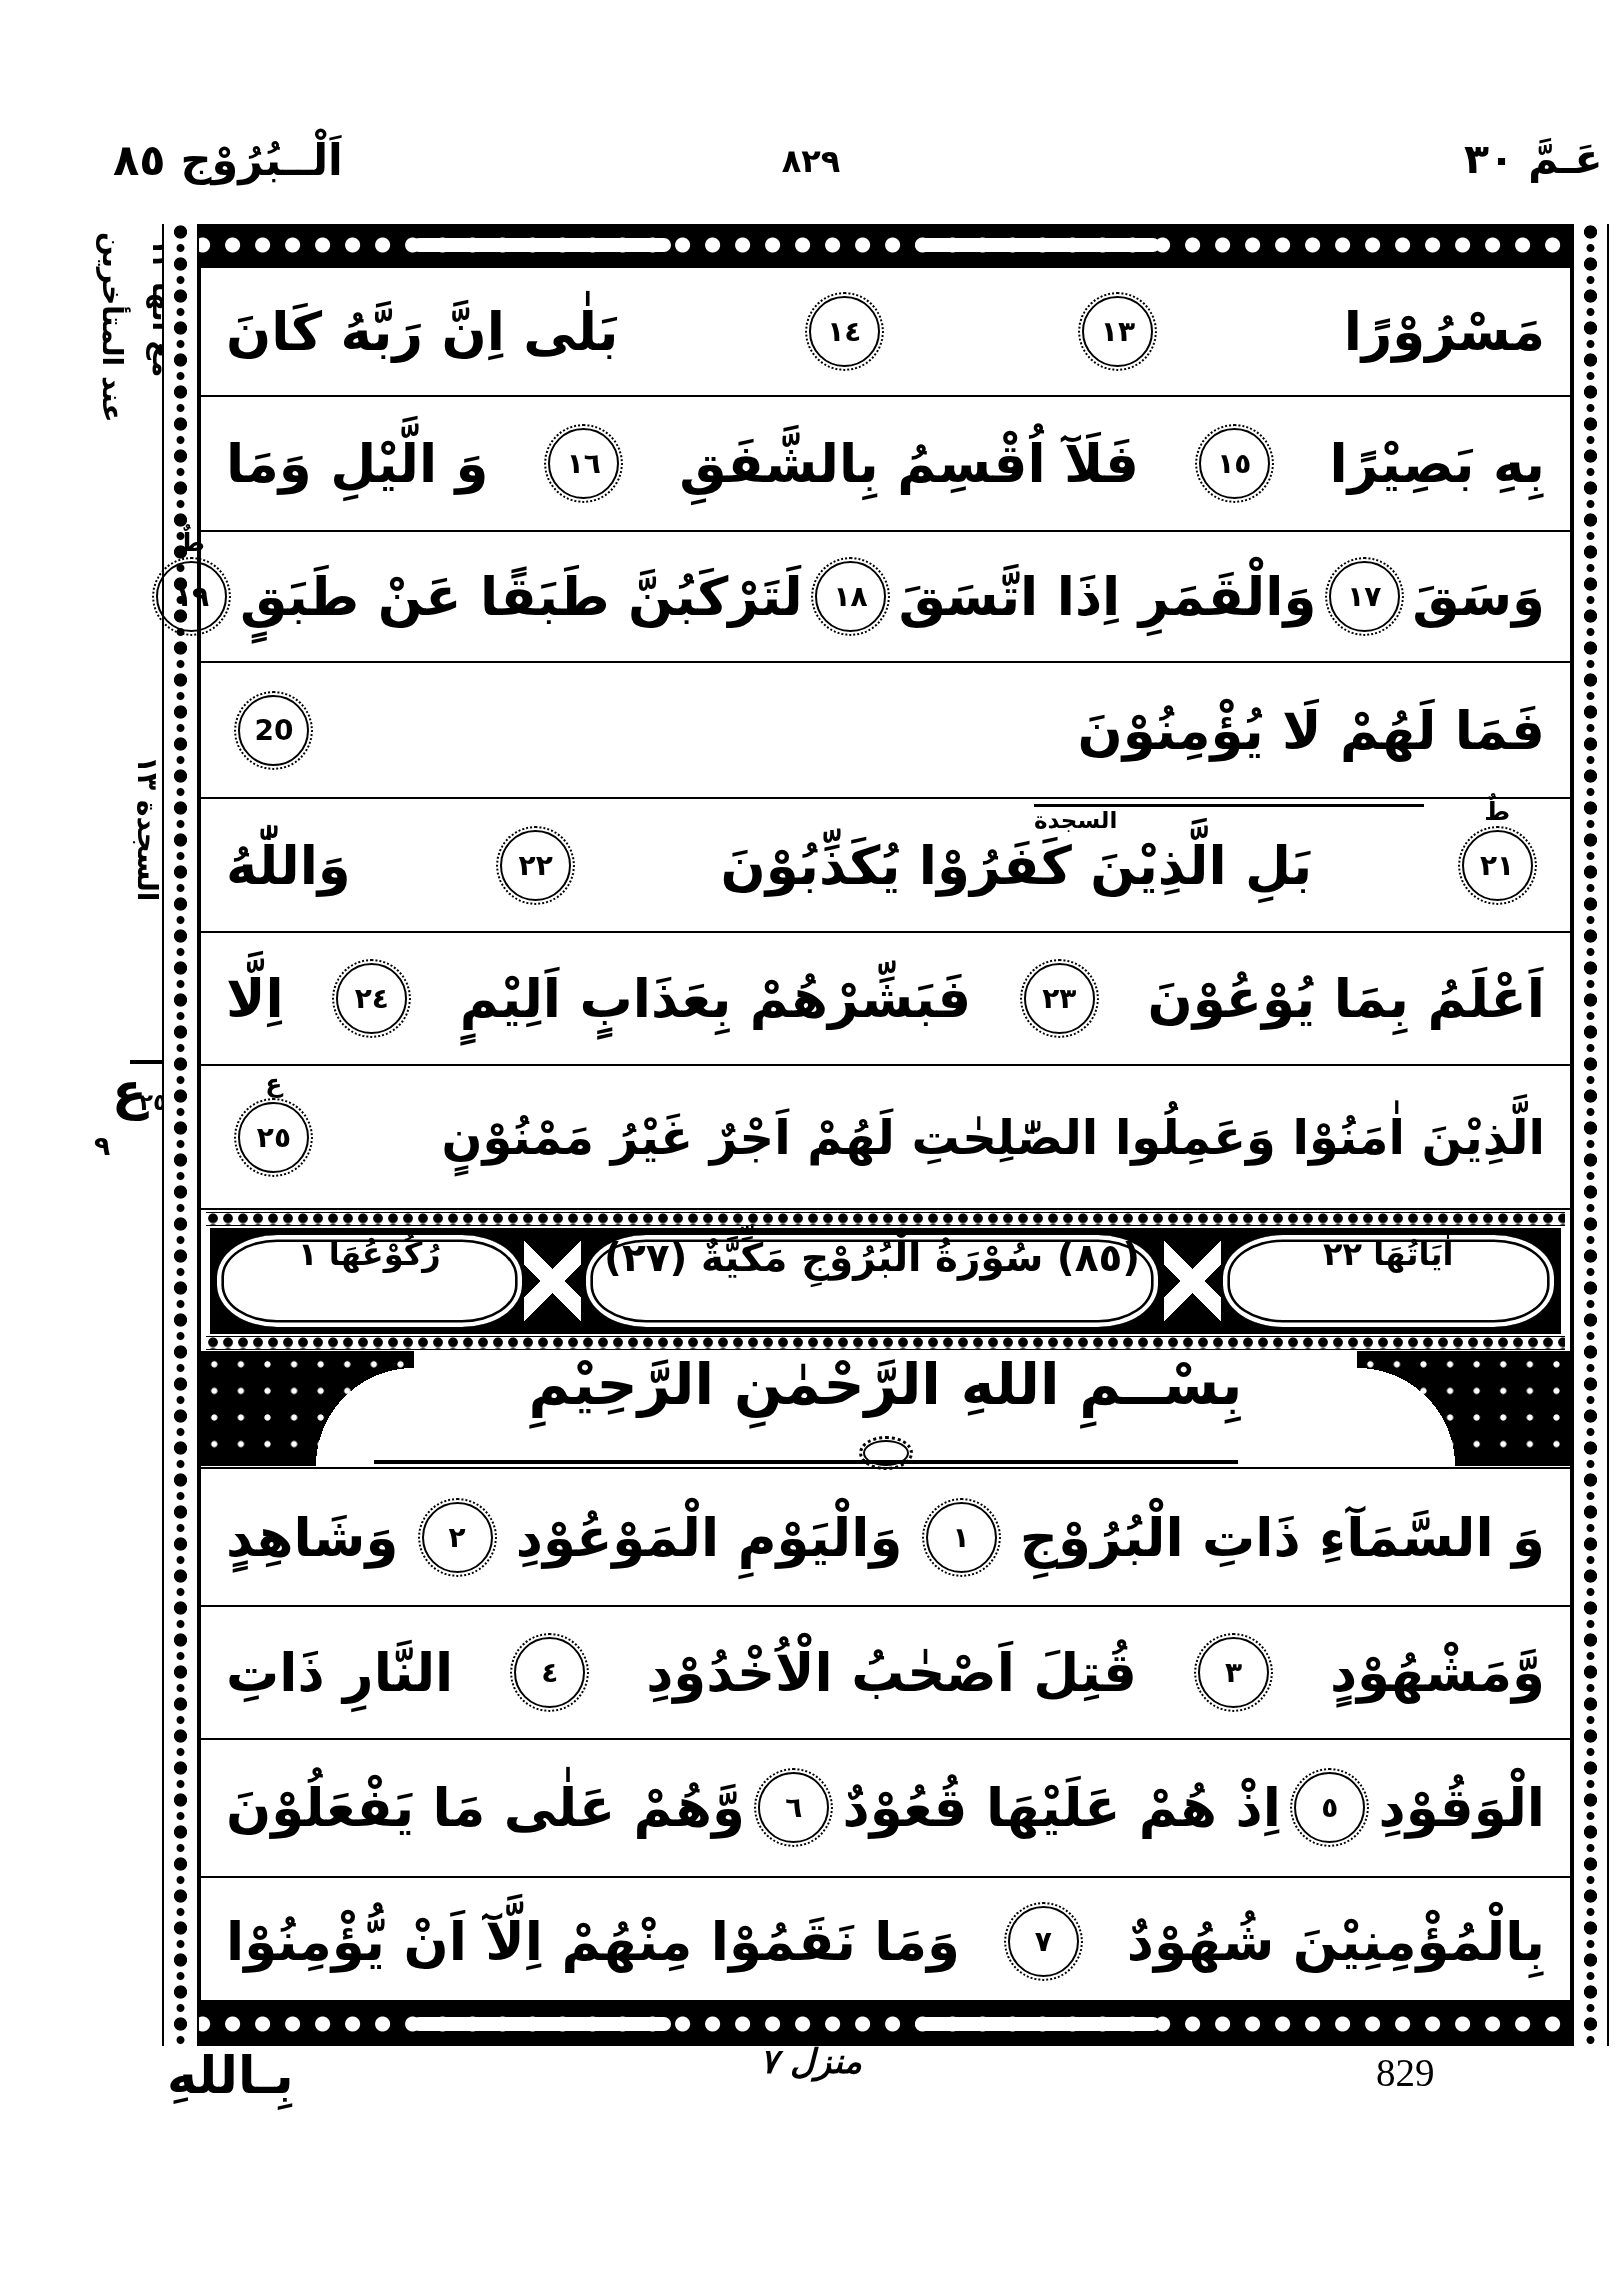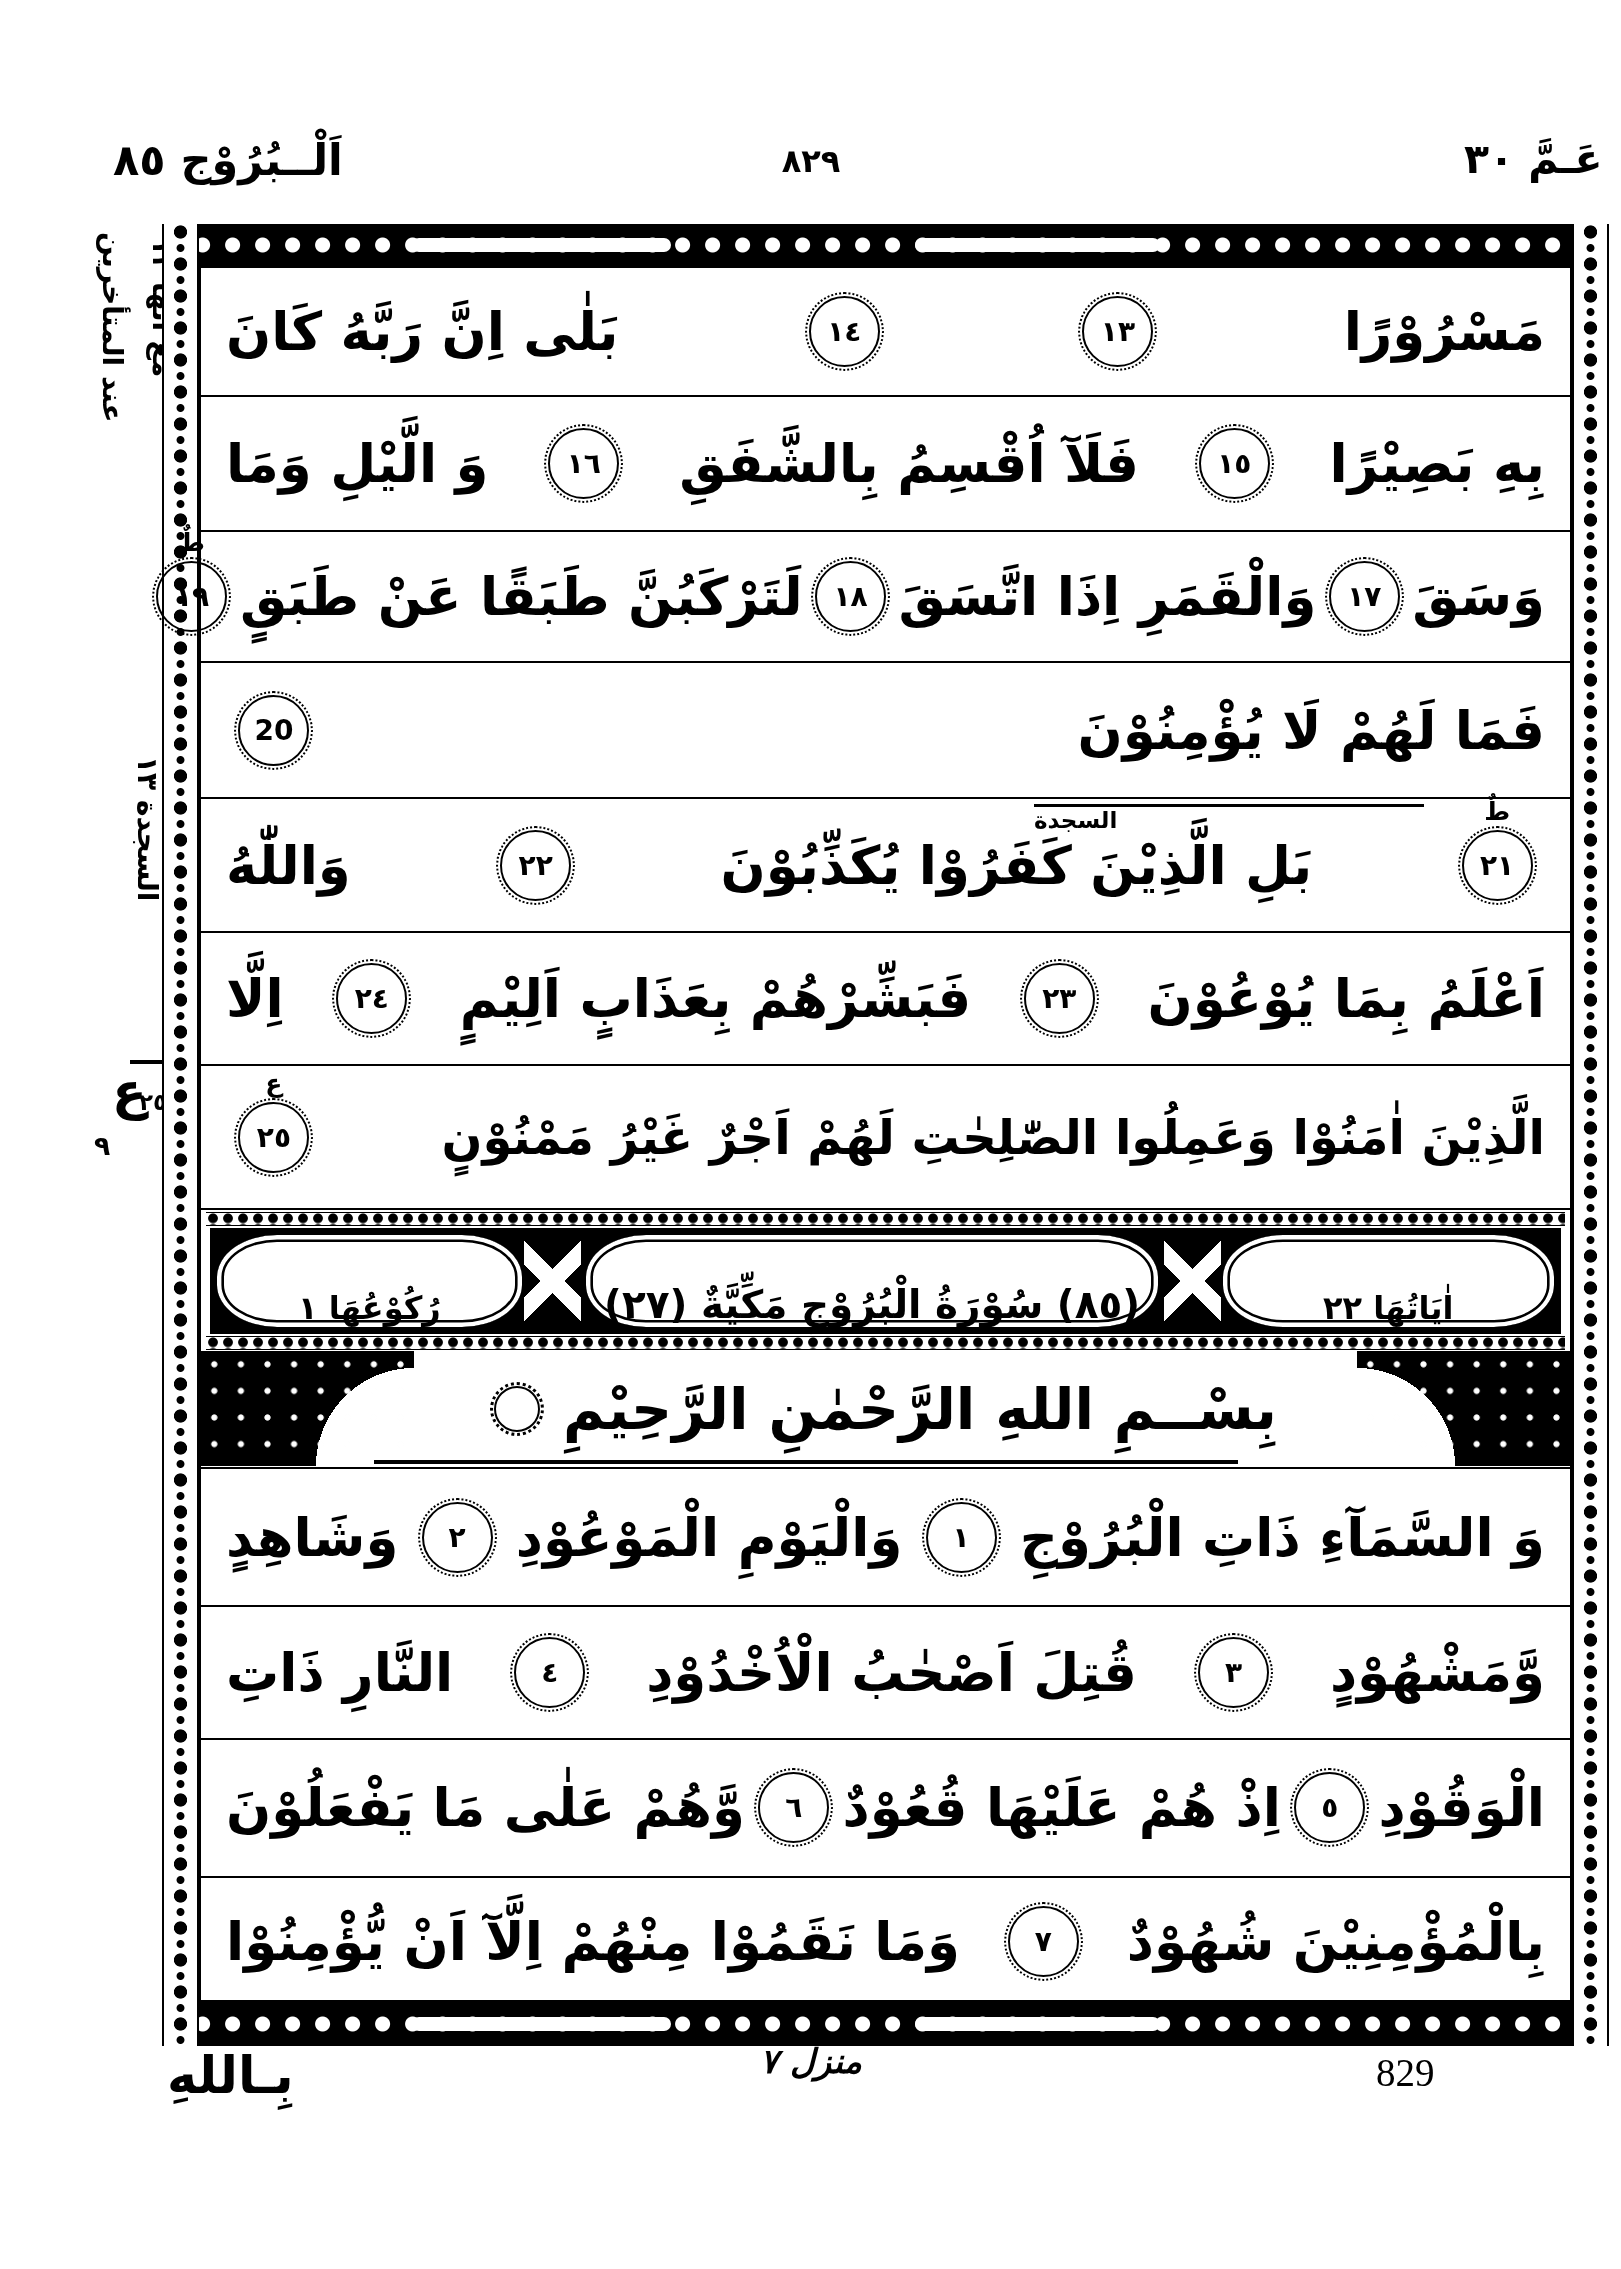--- a/index.html
+++ b/index.html
@@ -73,21 +73,21 @@
     background-size:15px 10.6px;
   }
   .bead.top{top:1.8px;} .bead.bottom{bottom:1.8px;}
   .sband-inner{
     position:absolute; left:8.9px; right:8.9px; top:17.7px; bottom:17.7px;
     background:#000; display:flex; direction:rtl; align-items:stretch; padding:5.3px; gap:0;
   }
   .cart{
     background:#fff; border:2.7px solid #000; box-sizing:border-box;
     box-shadow:inset 0 0 0 4.4px #fff, inset 0 0 0 7px #000;
-    border-radius:62px / 44px; display:flex; align-items:flex-end; justify-content:center;
+    border-radius:62px / 44px; display:flex; align-items:flex-start; justify-content:center;
     font-weight:bold; direction:rtl; white-space:nowrap;
   }
   .cart-r{flex:0 0 25%; font-size:32px;}
   .cart-c{flex:1 1 auto; font-size:39px; margin:0 3.5px;}
   .cart-l{flex:0 0 23%; font-size:32px;}
   .xdiv{
     flex:0 0 57px; background-color:#000;
     background-image:
       linear-gradient(45deg, transparent 42%, #fff 42%, #fff 58%, transparent 58%),
       linear-gradient(-45deg, transparent 42%, #fff 42%, #fff 58%, transparent 58%);
@@ -166,21 +166,21 @@
         <div class="cart cart-c">
             <span>(٨٥) سُوْرَةُ الْبُرُوْجِ مَكِّيَّةٌ (٢٧)</span>
           </div>
         <div class="xdiv"></div>
         <div class="cart cart-l">
             <span>رُكُوْعُهَا ١</span>
           </div>
       </div>
     </div>
 
-    <div class="bism" style="top:1083px; height:115px;">
+    <div class="bism" style="top:1083px; height:115px;flex-direction:column;">
       <div class="bism-corner r"></div>
       <div class="bism-corner l"></div>
       <span>بِسْــمِ اللهِ الرَّحْمٰنِ الرَّحِيْمِ</span>
       <span class="bism-flower"></span>
       <div class="bism-rule"></div>
     </div>
 
   <div class="qrow first" style="top: 0px; height: 127px;">
         <span>مَسْرُوْرًا</span>
         <span class="vmark">

